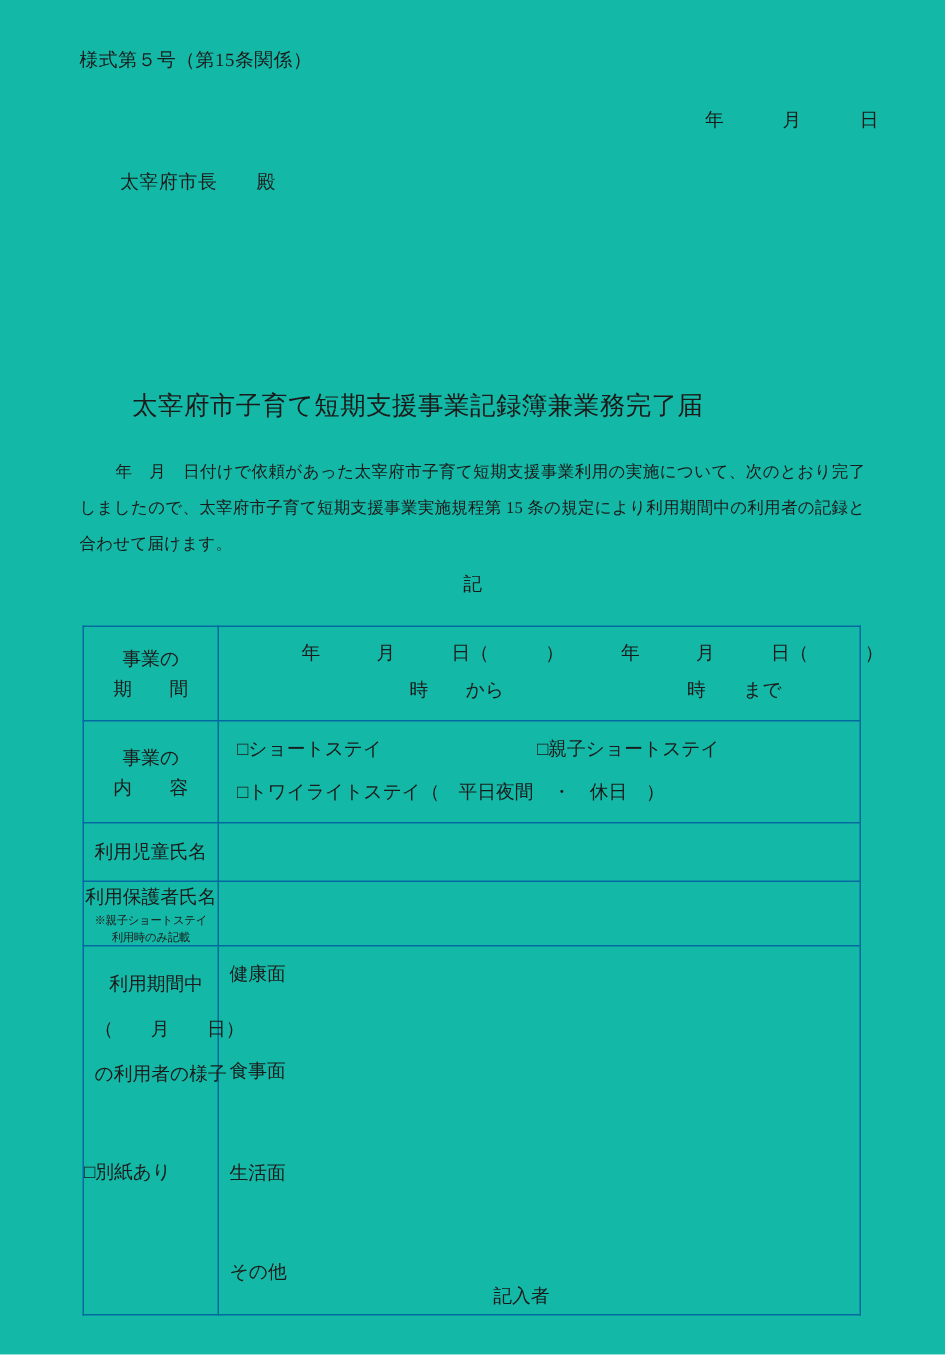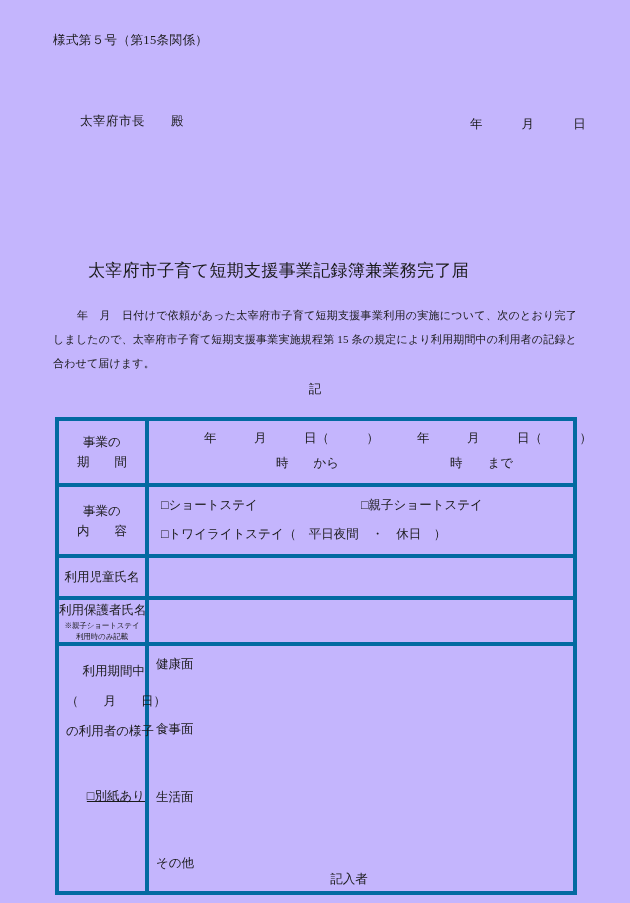--- a/index.html
+++ b/index.html
@@ -8,41 +8,40 @@
     background: #ffffff;
   }
   body {
     font-family: "Liberation Serif", "DejaVu Serif", serif;
     color: #1a1a1a;
   }
   #page {
     position: relative;
     width: 630px;
     height: 903px;
-    background: #c4b5fd;
+    background: #14b8a6;
     overflow: hidden;
   }
 
   
   .form-code {
     position: absolute;
     left: 53px;
     top: 32px;
     font-size: 12.5px;
     letter-spacing: 0.4px;
     white-space: nowrap;
   }
   .date-line {
     position: absolute;
     left: 470px;
     top: 72px;
     font-size: 12.5px;
     white-space: nowrap;
     letter-spacing: 0.4px;
-    margin-top: 44px;
   }
   .recipient {
     position: absolute;
     left: 80px;
     top: 113px;
     font-size: 12.5px;
     white-space: nowrap;
     letter-spacing: 0.5px;
   }
   .issuer-block {
@@ -87,21 +86,21 @@
   
   #form-table {
     position: absolute;
     left: 55px;
     top: 417px;
     width: 518px;
     border-collapse: collapse;
     table-layout: fixed;
   }
   #form-table td {
-    border: 4px solid #0369a1;
+    border: 1px solid #0369a1;
     font-size: 12.5px;
     vertical-align: middle;
     padding: 0;
   }
   .label-cell {
     width: 90px;
     text-align: center;
     line-height: 20px;
   }
   .label-cell .lbl-line { white-space: nowrap; }
@@ -121,21 +120,21 @@
   }
   .period-row-b {
     position: absolute;
     left: 0; right: 0; top: 34px;
     font-size: 12.5px;
     white-space: nowrap;
   }
   .p-date-1 { position: absolute; left: 55px; }
   .p-date-2 { position: absolute; left: 268px; }
   .p-time-1 { position: absolute; left: 95px; margin-left: 32px; }
-  .p-time-2 { position: absolute; left: 301px; text-align: center; }
+  .p-time-2 { position: absolute; left: 312px; text-align: center; }
 
   
   .contents-cell { height: 67px; position: relative; }
   .opt-line-1 {
     position: absolute; left: 0; right: 0; top: 10px;
     white-space: nowrap;
   }
   .opt-line-2 {
     position: absolute; left: 0; right: 0; top: 39px;
     white-space: nowrap;
@@ -145,32 +144,31 @@
   .opt-c { position: absolute; left: 12px; }
 
   .name-cell { height: 38px; font-family: Liberation Serif, serif; }
   .guardian-cell { height: 42px; }
 
   
   .obs-label-cell { position: relative; height: 245px; vertical-align: top; }
   .obs-label-inner {
     position: absolute;
     left: 0; right: 0; top: 10px;
-    text-align: right;
+    text-align: center;
     padding-left: 7px;
     line-height: 30px;
   }
   .obs-label-inner .lbl-line { white-space: nowrap; }
   .obs-betsushi {
     position: absolute;
     left: 0; right: 0;
     top: 140px;
-    text-align: right;
-    white-space: nowrap;
-    text-decoration: underline;
+    text-align: left;
+    white-space: nowrap;
   }
   .obs-content-cell { position: relative; height: 245px; vertical-align: top; }
   .obs-item {
     position: absolute;
     left: 7px;
     white-space: nowrap;
   }
   .obs-writer {
     position: absolute;
     left: 0; right: 0;

